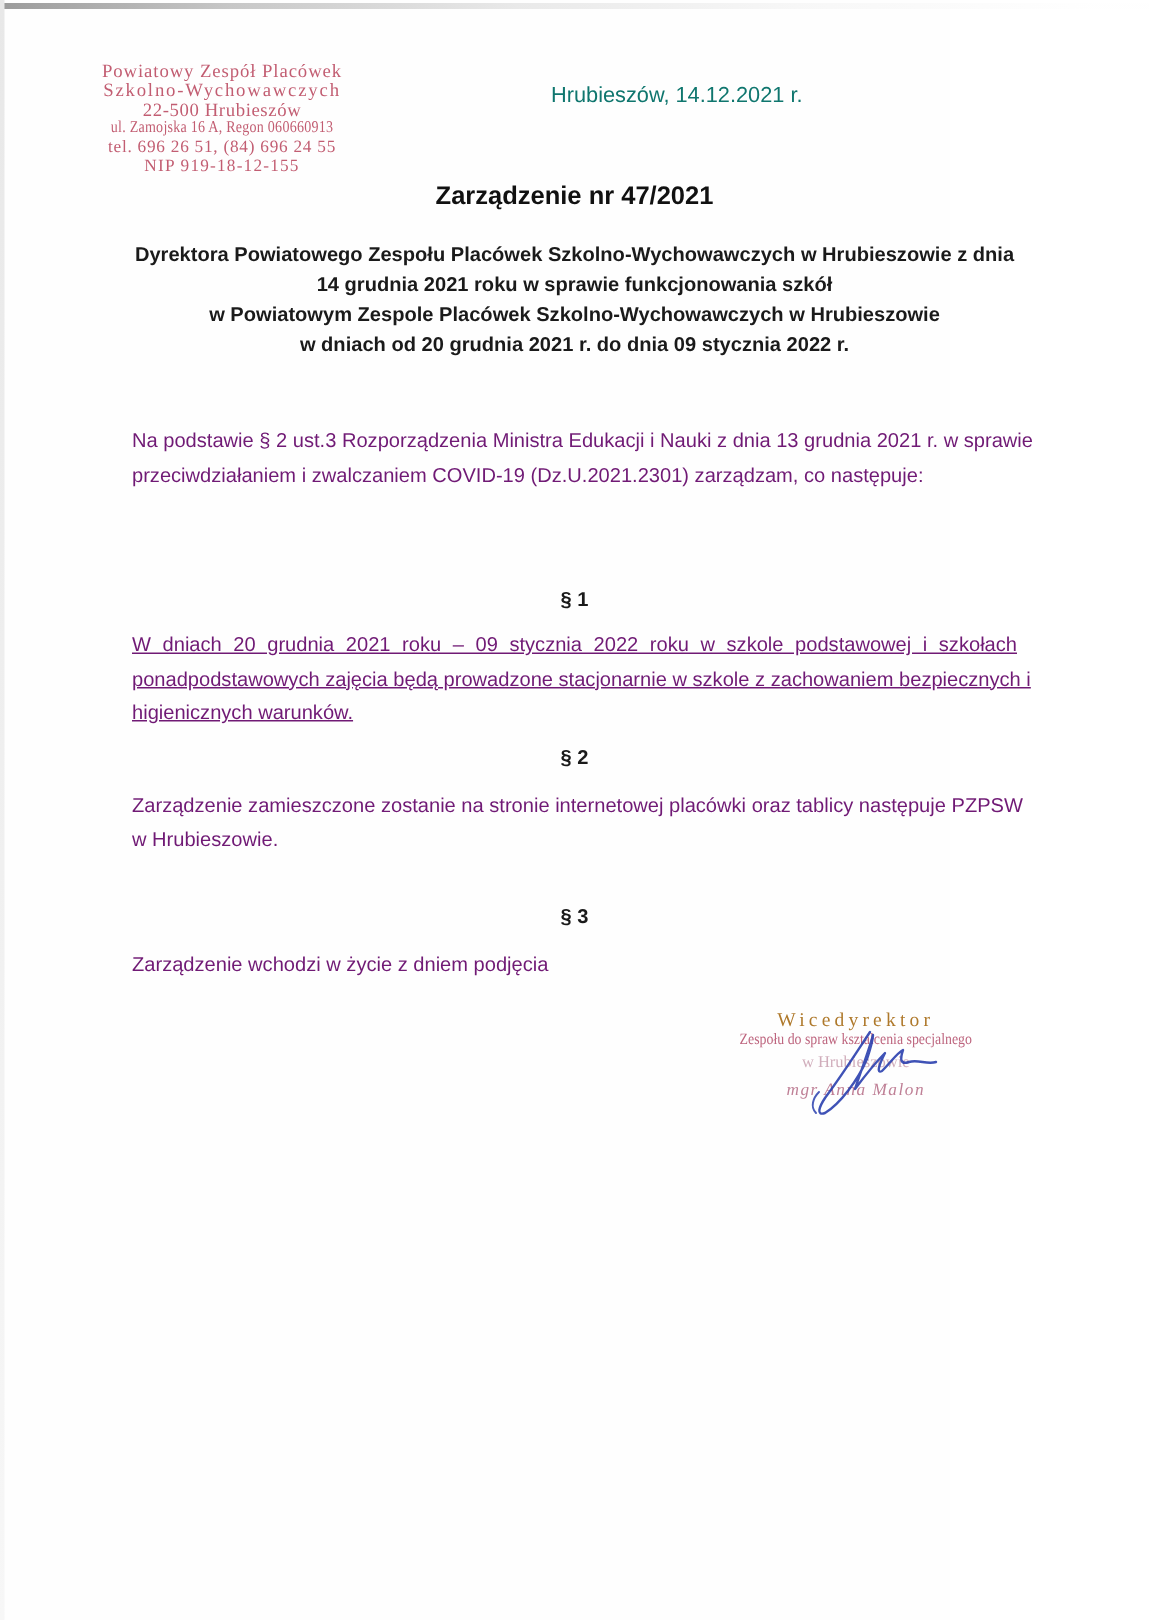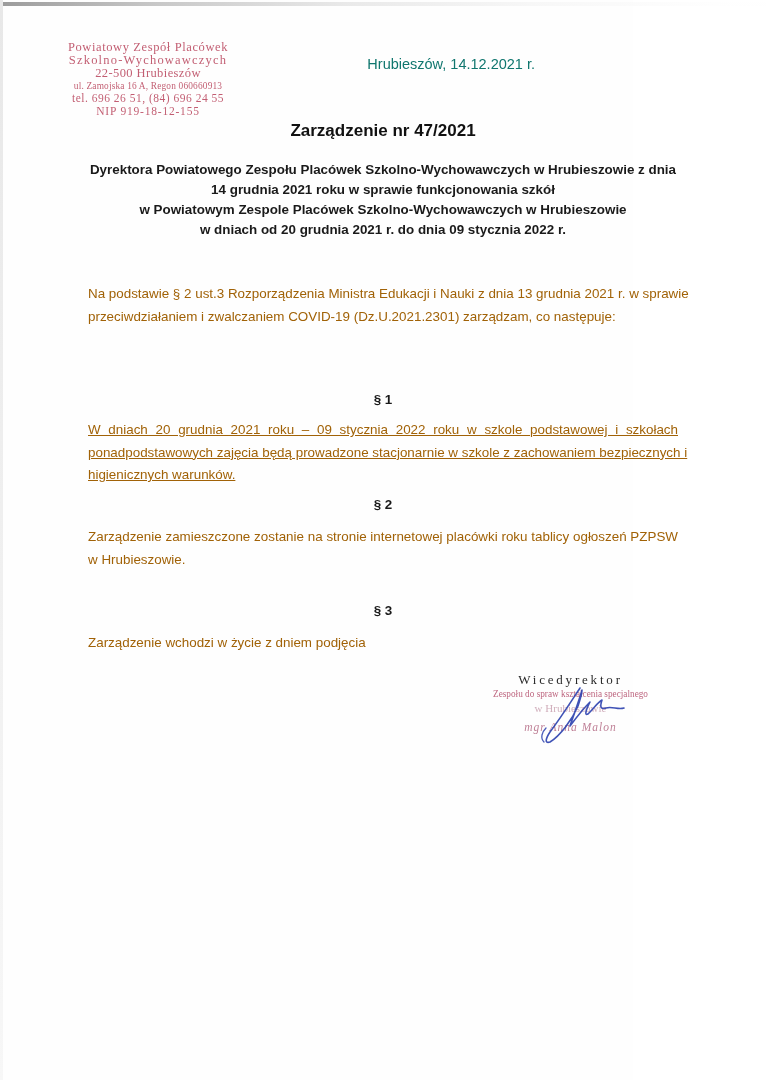--- a/index.html
+++ b/index.html
@@ -91,21 +91,21 @@
       color: #1a1a1a;
     }
     .subtitle span { display: block; }
 
     .para {
       position: absolute;
       left: 88px;
       width: 590px;
       font-size: 13.4px;
       line-height: 22.5px;
-      color: #a16207;
+      color: #701a75;
       text-align: justify;
     }
     .para .line {
       display: block;
       text-align: justify;
       text-align-last: justify;
       white-space: nowrap;
     }
     .para .line.last {
       text-align-last: left;
@@ -124,21 +124,21 @@
     .sig-stamp {
       position: absolute;
       left: 478px;
       top: 672px;
       width: 185px;
       text-align: center;
       font-family: "Liberation Serif", "DejaVu Serif", serif;
       color: #c77a90;
       opacity: 0.85;
     }
-    .sig-stamp .s1 { display:block; font-size: 13px; letter-spacing: 2.8px; line-height: 15px; color:#000000; }
+    .sig-stamp .s1 { display:block; font-size: 13px; letter-spacing: 2.8px; line-height: 15px; color:#a16207; }
     .sig-stamp .s2 { display:block; font-size: 10.5px; line-height: 14px; color:#b24a68; white-space: nowrap; transform: scaleX(0.88); transform-origin: center; }
     .sig-stamp .s3 { display:block; font-size: 11px; line-height: 14px; color:#c9a0b0; }
     .sig-stamp .s4 { display:block; font-size: 11.5px; font-style: italic; line-height: 20px; color:#b46a84; letter-spacing: 1px; margin-top: 2px; }
 
     .signature-svg {
       position: absolute;
       left: 520px;
       top: 680px;
       width: 120px;
       height: 70px;
@@ -178,21 +178,21 @@
 
   <div class="section" style="top:392px;">§ 1</div>
   <div class="para" style="top:419px;text-decoration:underline;">
     <span class="line">W dniach 20 grudnia 2021 roku – 09 stycznia 2022 roku w szkole podstawowej  i szkołach</span>
     <span class="line">ponadpodstawowych zajęcia będą prowadzone stacjonarnie w szkole z zachowaniem bezpiecznych i</span>
     <span class="line last">higienicznych warunków.</span>
   </div>
 
   <div class="section" style="top:497px;">§ 2</div>
   <div class="para" style="top:526px;">
-    <span class="line">Zarządzenie zamieszczone zostanie na stronie internetowej placówki roku tablicy ogłoszeń PZPSW</span>
+    <span class="line">Zarządzenie zamieszczone zostanie na stronie internetowej placówki oraz tablicy następuje PZPSW</span>
     <span class="line last">w Hrubieszowie.</span>
   </div>
 
   <div class="section" style="top:603px;">§ 3</div>
   <div class="para" style="top:632px;">
     <span class="line last">Zarządzenie wchodzi w życie z dniem podjęcia</span>
   </div>
 
   <div class="sig-stamp">
     <span class="s1">Wicedyrektor</span>

